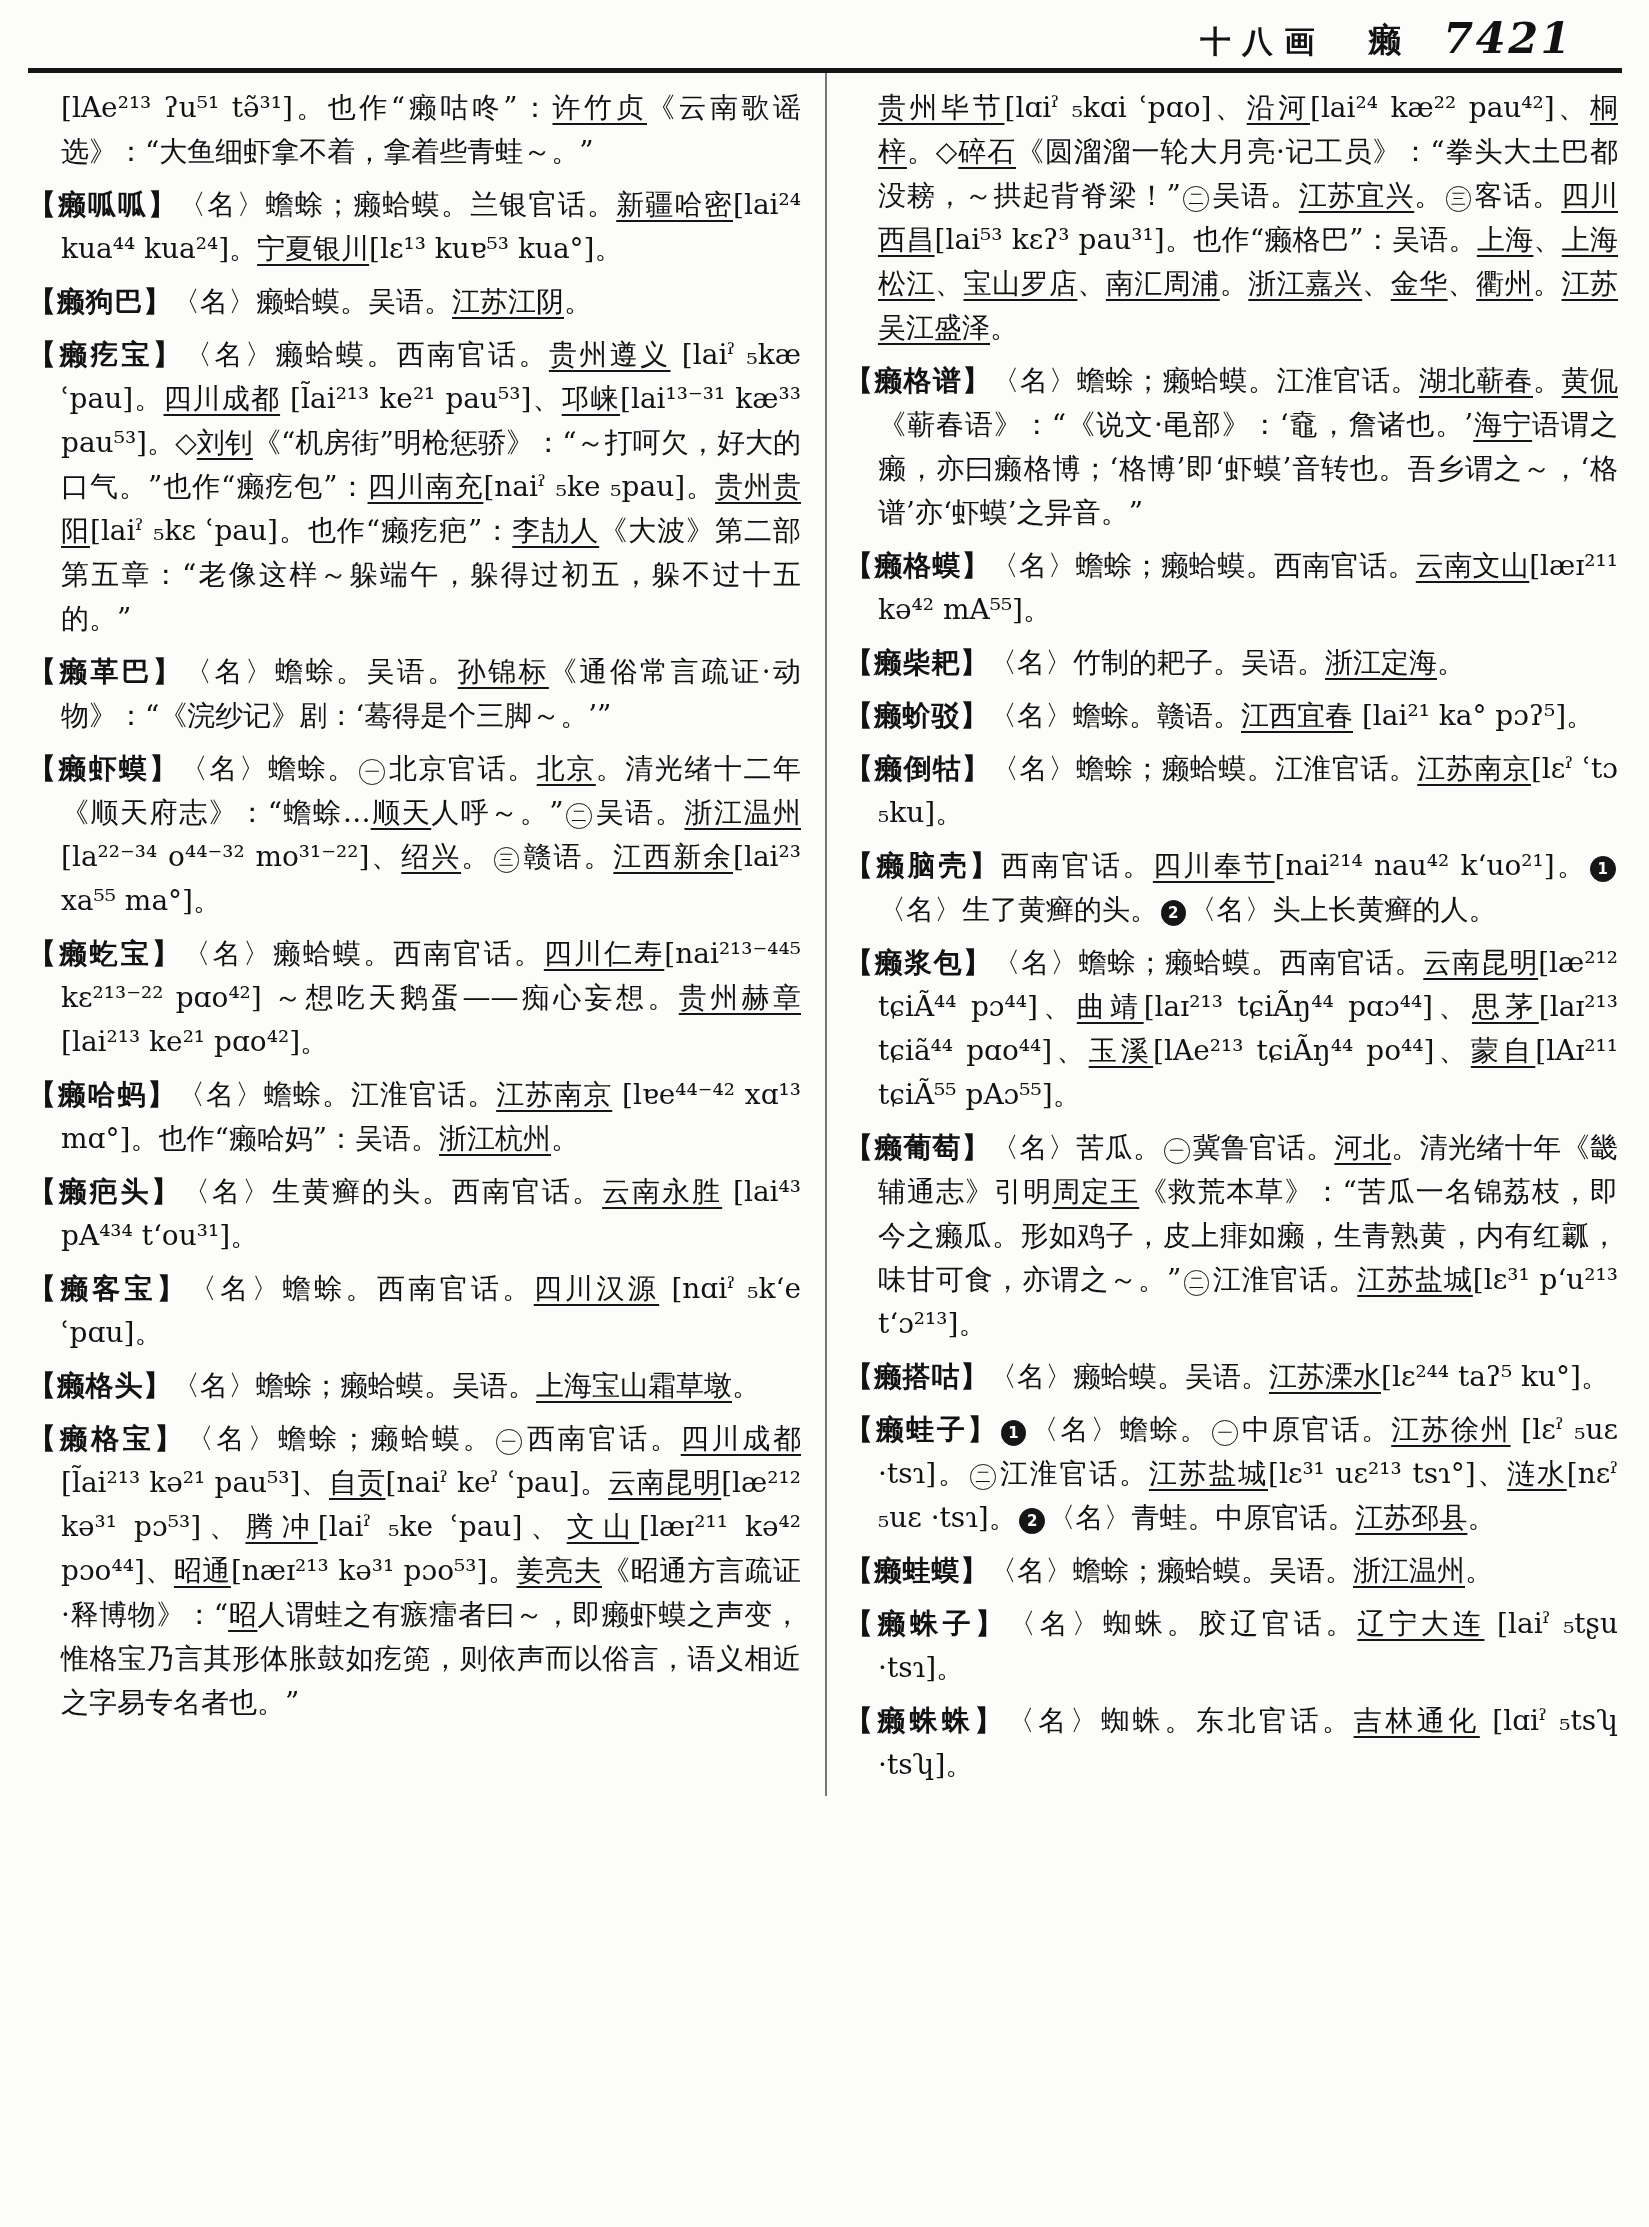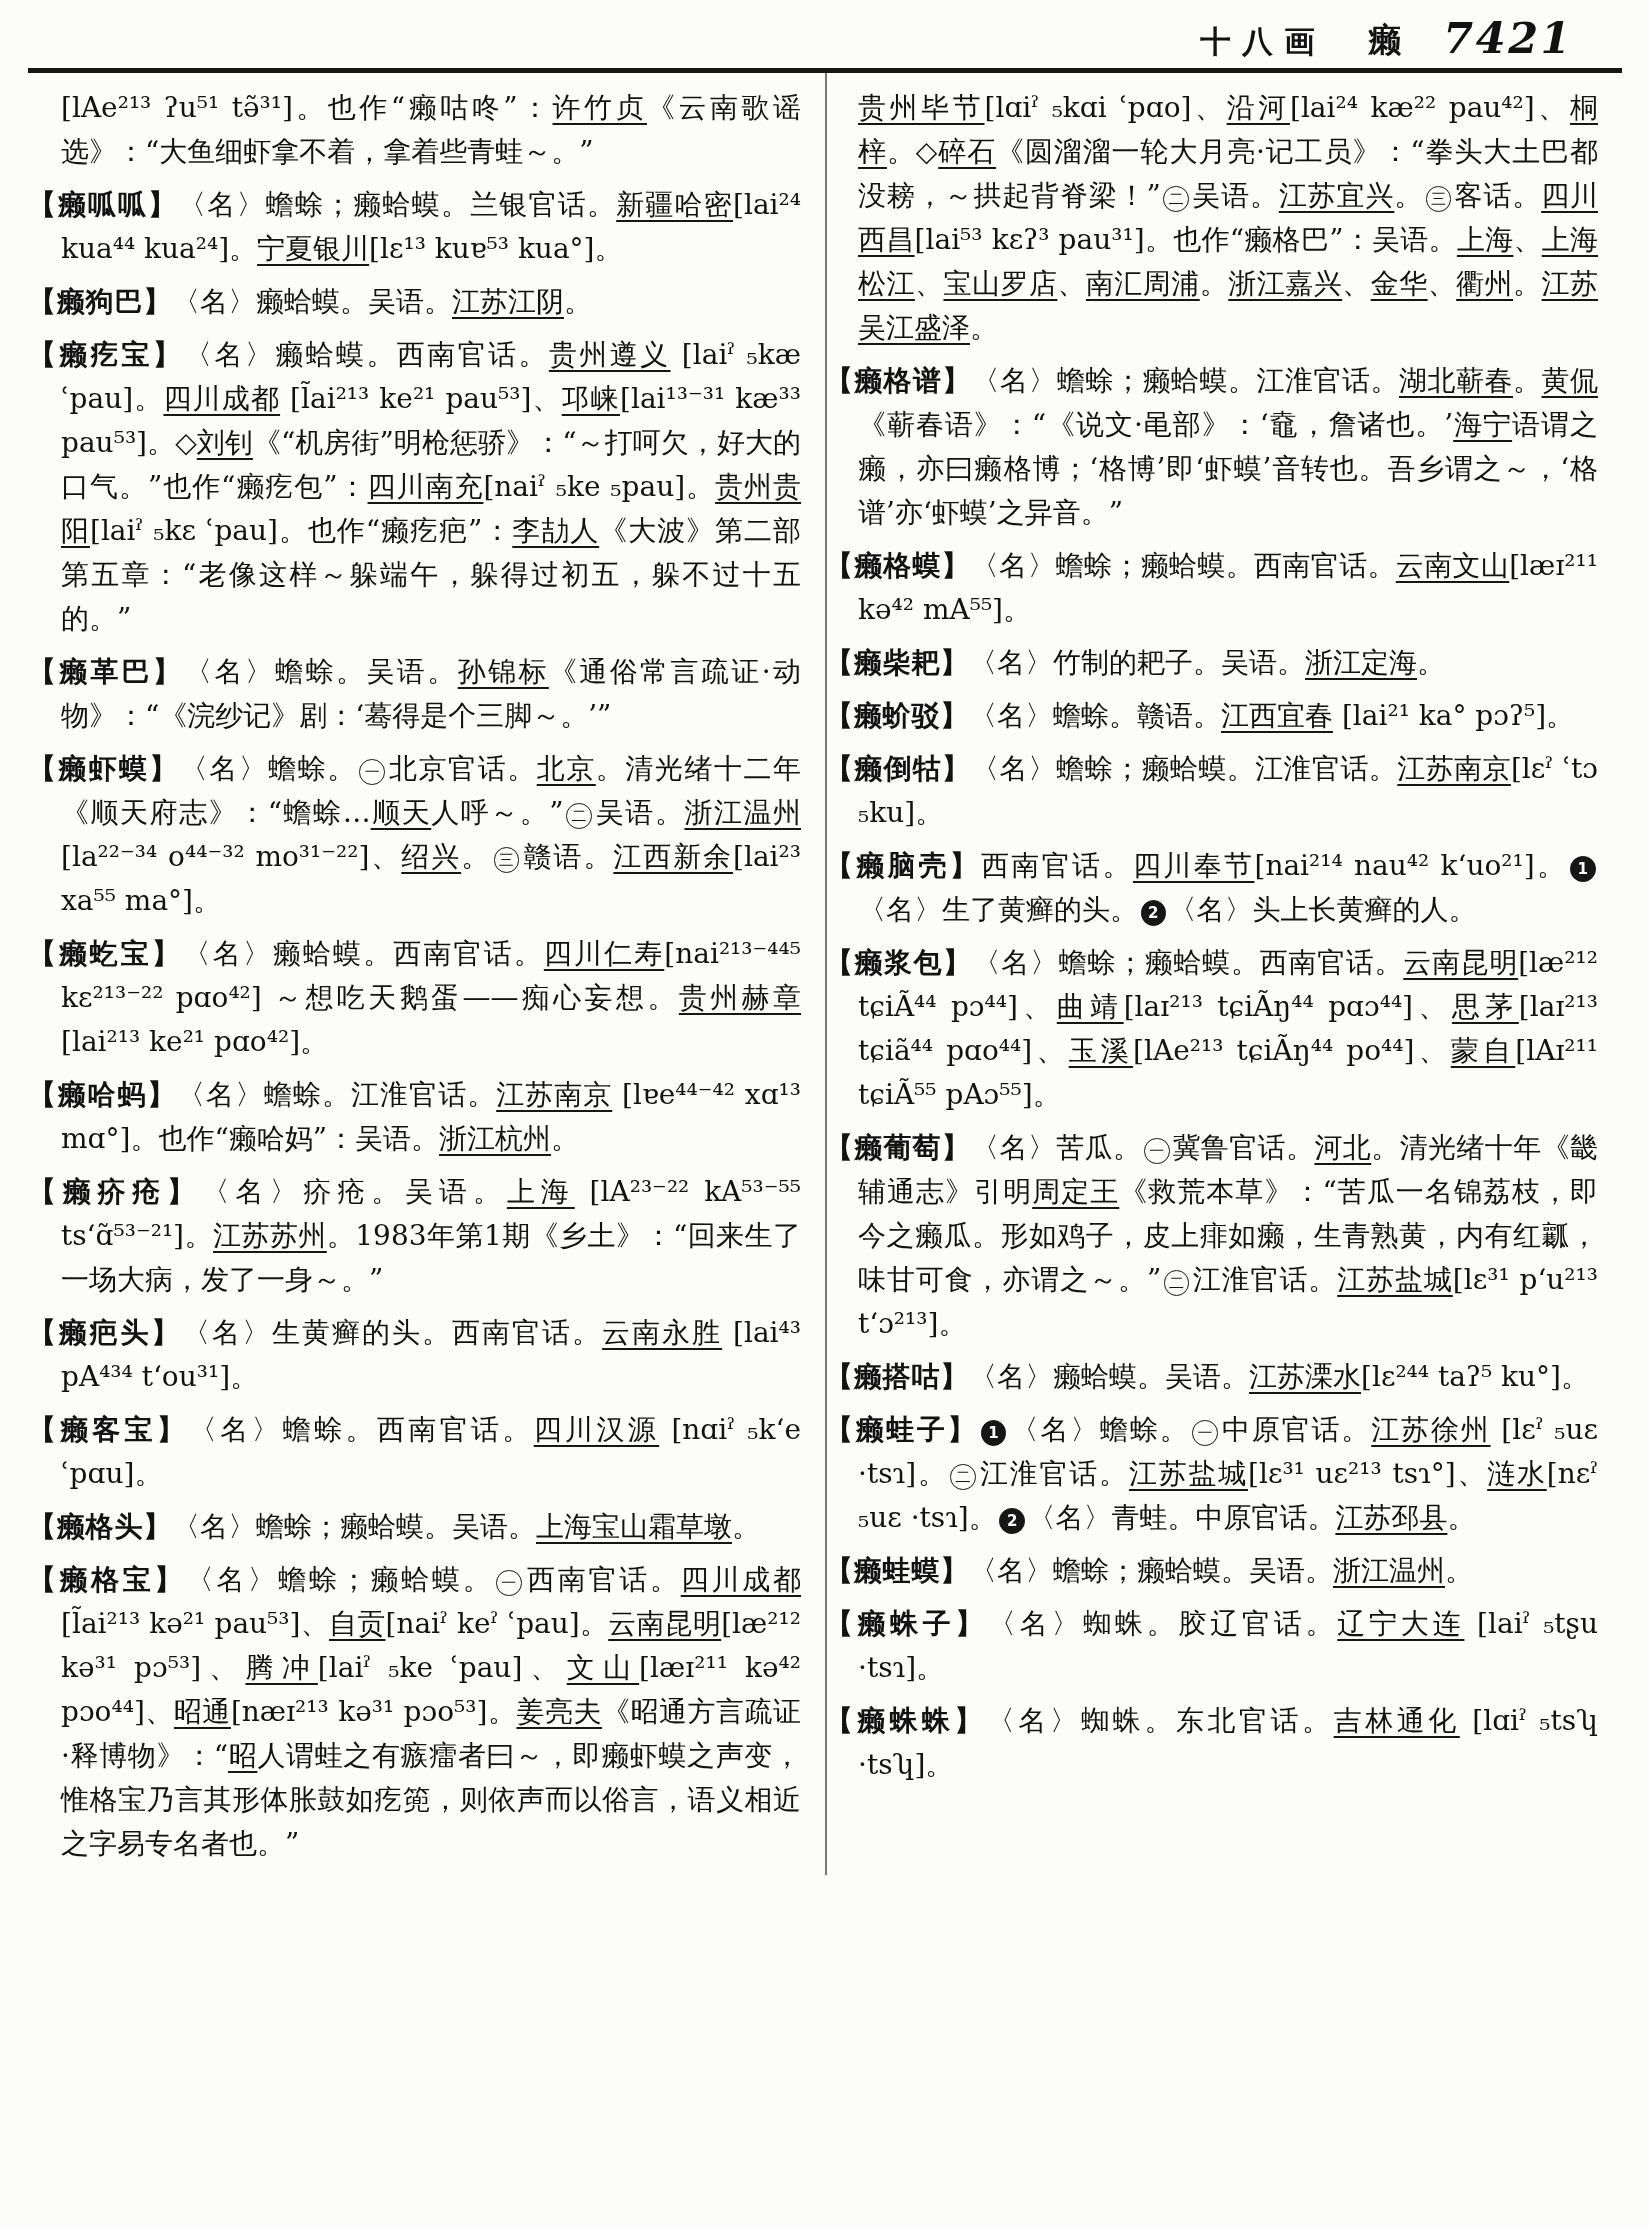--- a/index.html
+++ b/index.html
@@ -10,21 +10,21 @@
   }
   .page{width:1650px;height:2227px;box-sizing:border-box;padding:0 28px;}
   .header{
     height:63px;display:flex;align-items:flex-end;justify-content:flex-end;
     gap:42px;padding:0 49px 5px 0;border-bottom:5px solid #161616;
   }
   .hdr-section{font-size:30.5px;font-weight:bold;letter-spacing:11.5px;}
   .hdr-word{font-size:33px;font-weight:bold;}
   .hdr-page{font-size:43px;font-weight:bold;font-style:italic;letter-spacing:2.5px;font-family:"DejaVu Serif",serif;}
   .columns{
-    position:relative;display:flex;gap:24px;padding-top:13.2px;
+    position:relative;display:flex;gap:44px;padding-top:13.2px;
   }
   .columns::before{
     content:"";position:absolute;left:50%;top:0;bottom:0;width:1.6px;background:#777;
   }
   .col{width:calc(50% - 24px);font-size:28px;line-height:44px;text-align:justify;}
   .entry{margin:0 0 9px 0;padding-left:33px;text-indent:-33px;}
   .entry.cont{text-indent:0;}
   .head{font-weight:bold;letter-spacing:0.8px;}
   .pn{text-decoration:underline;text-decoration-thickness:2.1px;text-underline-offset:5.8px;text-decoration-color:#161616;}
   .circ{
@@ -48,21 +48,20 @@
   <div class="columns">
     <div class="col">
         <div class="entry cont"><span>[lAe²¹³ ʔu⁵¹ tə̃³¹]。也作“癞咕咚”：</span><span class="pn">许竹贞</span><span>《云南歌谣选》：“大鱼细虾拿不着，拿着些青蛙～。”</span></div>
         <div class="entry"><span class="head">【癞呱呱】</span><span>〈名〉蟾蜍；癞蛤蟆。兰银官话。</span><span class="pn">新疆哈密</span><span>[lai²⁴ kua⁴⁴ kua²⁴]。</span><span class="pn">宁夏银川</span><span>[lɛ¹³ kuɐ⁵³ kua°]。</span></div>
         <div class="entry"><span class="head">【癞狗巴】</span><span>〈名〉癞蛤蟆。吴语。</span><span class="pn">江苏江阴</span><span>。</span></div>
         <div class="entry"><span class="head">【癞疙宝】</span><span>〈名〉癞蛤蟆。西南官话。</span><span class="pn">贵州遵义</span><span> [laiˀ ₅kæ ʿpau]。</span><span class="pn">四川成都</span><span> [l̃ai²¹³ ke²¹ pau⁵³]、</span><span class="pn">邛崃</span><span>[lai¹³⁻³¹ kæ³³ pau⁵³]。◇</span><span class="pn">刘钊</span><span>《“机房街”明枪惩骄》：“～打呵欠，好大的口气。”也作“癞疙包”：</span><span class="pn">四川南充</span><span>[naiˀ ₅ke ₅pau]。</span><span class="pn">贵州贵阳</span><span>[laiˀ ₅kɛ ʿpau]。也作“癞疙疤”：</span><span class="pn">李劼人</span><span>《大波》第二部第五章：“老像这样～躲端午，躲得过初五，躲不过十五的。”</span></div>
         <div class="entry"><span class="head">【癞革巴】</span><span>〈名〉蟾蜍。吴语。</span><span class="pn">孙锦标</span><span>《通俗常言疏证·动物》：“《浣纱记》剧：‘蓦得是个三脚～。’”</span></div>
         <div class="entry"><span class="head">【癞虾蟆】</span><span>〈名〉蟾蜍。<span class="circ ring">一</span>北京官话。</span><span class="pn">北京</span><span>。清光绪十二年《顺天府志》：“蟾蜍…</span><span class="pn">顺天</span><span>人呼～。”<span class="circ ring">二</span>吴语。</span><span class="pn">浙江温州</span><span>[la²²⁻³⁴ o⁴⁴⁻³² mo³¹⁻²²]、</span><span class="pn">绍兴</span><span>。<span class="circ ring">三</span>赣语。</span><span class="pn">江西新余</span><span>[lai²³ xa⁵⁵ ma°]。</span></div>
         <div class="entry"><span class="head">【癞虼宝】</span><span>〈名〉癞蛤蟆。西南官话。</span><span class="pn">四川仁寿</span><span>[nai²¹³⁻⁴⁴⁵ kɛ²¹³⁻²² pɑo⁴²] ～想吃天鹅蛋——痴心妄想。</span><span class="pn">贵州赫章</span><span>[lai²¹³ ke²¹ pɑo⁴²]。</span></div>
         <div class="entry"><span class="head">【癞哈蚂】</span><span>〈名〉蟾蜍。江淮官话。</span><span class="pn">江苏南京</span><span> [lɐe⁴⁴⁻⁴² xɑ¹³ mɑ°]。也作“癞哈妈”：吴语。</span><span class="pn">浙江杭州</span><span>。</span></div>
-        <div class="entry"><span class="head">【癞疥疮】</span><span>〈名〉疥疮。吴语。</span><span class="pn">上海</span><span> [lA²³⁻²² kA⁵³⁻⁵⁵ tsʻɑ̃⁵³⁻²¹]。</span><span class="pn">江苏苏州</span><span>。1983年第1期《乡土》：“回来生了一场大病，发了一身～。”</span></div>
         <div class="entry"><span class="head">【癞疤头】</span><span>〈名〉生黄癣的头。西南官话。</span><span class="pn">云南永胜</span><span> [lai⁴³ pA⁴³⁴ tʻou³¹]。</span></div>
         <div class="entry"><span class="head">【癞客宝】</span><span>〈名〉蟾蜍。西南官话。</span><span class="pn">四川汉源</span><span> [nɑiˀ ₅kʻe ʿpɑu]。</span></div>
         <div class="entry"><span class="head">【癞格头】</span><span>〈名〉蟾蜍；癞蛤蟆。吴语。</span><span class="pn">上海宝山霜草墩</span><span>。</span></div>
         <div class="entry"><span class="head">【癞格宝】</span><span>〈名〉蟾蜍；癞蛤蟆。<span class="circ ring">一</span>西南官话。</span><span class="pn">四川成都</span><span>[l̃ai²¹³ kə²¹ pau⁵³]、</span><span class="pn">自贡</span><span>[naiˀ keˀ ʿpau]。</span><span class="pn">云南昆明</span><span>[læ²¹² kə³¹ pɔ⁵³]、</span><span class="pn">腾冲</span><span>[laiˀ ₅ke ʿpau]、</span><span class="pn">文山</span><span>[læɪ²¹¹ kə⁴² pɔo⁴⁴]、</span><span class="pn">昭通</span><span>[næɪ²¹³ kə³¹ pɔo⁵³]。</span><span class="pn">姜亮夫</span><span>《昭通方言疏证·释博物》：“</span><span class="pn">昭</span><span>人谓蛙之有瘯癗者曰～，即癞虾蟆之声变，惟格宝乃言其形体胀鼓如疙篼，则依声而以俗言，语义相近之字易专名者也。”</span></div>
       </div>
     <div class="col">
         <div class="entry cont"><span class="pn">贵州毕节</span><span>[lɑiˀ ₅kɑi ʿpɑo]、</span><span class="pn">沿河</span><span>[lai²⁴ kæ²² pau⁴²]、</span><span class="pn">桐梓</span><span>。◇</span><span class="pn">碎石</span><span>《圆溜溜一轮大月亮·记工员》：“拳头大土巴都没耪，～拱起背脊梁！”<span class="circ ring">二</span>吴语。</span><span class="pn">江苏宜兴</span><span>。<span class="circ ring">三</span>客话。</span><span class="pn">四川西昌</span><span>[lai⁵³ kɛʔ³ pau³¹]。也作“癞格巴”：吴语。</span><span class="pn">上海</span><span>、</span><span class="pn">上海松江</span><span>、</span><span class="pn">宝山罗店</span><span>、</span><span class="pn">南汇周浦</span><span>。</span><span class="pn">浙江嘉兴</span><span>、</span><span class="pn">金华</span><span>、</span><span class="pn">衢州</span><span>。</span><span class="pn">江苏吴江盛泽</span><span>。</span></div>
         <div class="entry"><span class="head">【癞格谱】</span><span>〈名〉蟾蜍；癞蛤蟆。江淮官话。</span><span class="pn">湖北蕲春</span><span>。</span><span class="pn">黄侃</span><span>《蕲春语》：“《说文·黾部》：‘鼀𪓰，詹诸也。’</span><span class="pn">海宁</span><span>语谓之癞𪓰，亦曰癞𪓰格博；‘格博’即‘虾蟆’音转也。吾乡谓之～，‘格谱’亦‘虾蟆’之异音。”</span></div>
         <div class="entry"><span class="head">【癞格蟆】</span><span>〈名〉蟾蜍；癞蛤蟆。西南官话。</span><span class="pn">云南文山</span><span>[læɪ²¹¹ kə⁴² mA⁵⁵]。</span></div>
         <div class="entry"><span class="head">【癞柴耙】</span><span>〈名〉竹制的耙子。吴语。</span><span class="pn">浙江定海</span><span>。</span></div>

